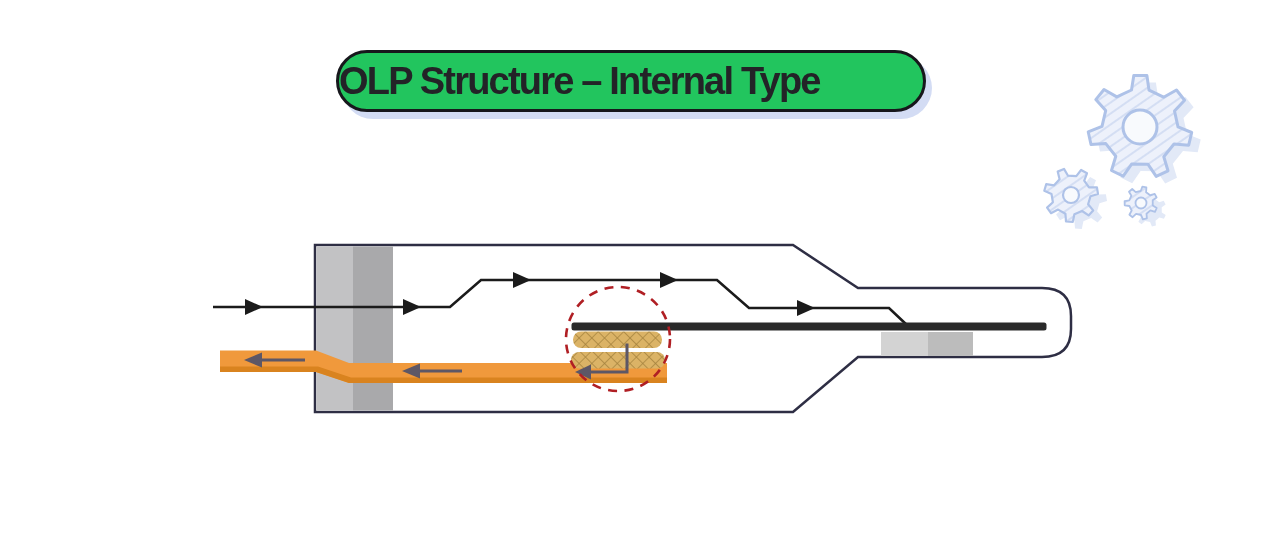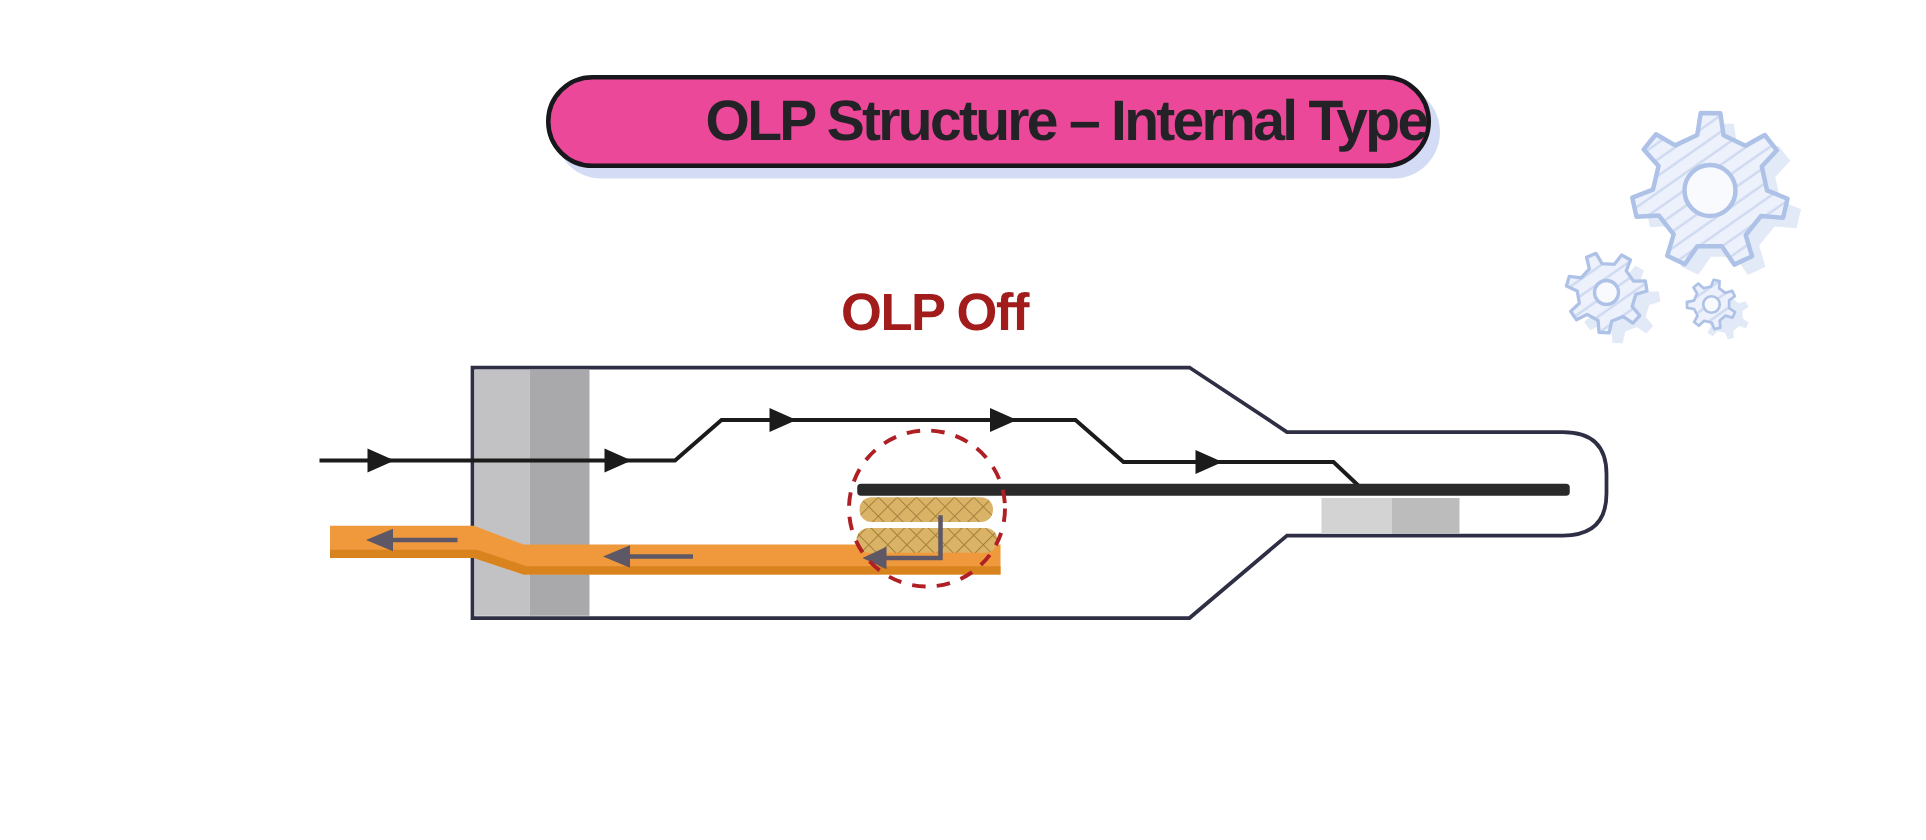--- a/index.html
+++ b/index.html
@@ -2,24 +2,24 @@
 <html><head>
 <meta charset="utf-8">
 <style>
   html,body{margin:0;padding:0;background:#ffffff;}
   .canvas{
     position:relative;width:1284px;height:560px;background:#ffffff;
     overflow:hidden;font-family:"Liberation Sans",sans-serif;
   }
   svg.diagram{position:absolute;left:0;top:0;}
   .title-badge{
-    position:absolute;left:364px;top:50px;width:590px;height:62px;
-    box-sizing:border-box;background:#ec4899;border:3px solid #17171c;
+    position:absolute;left:336px;top:50px;width:590px;height:62px;
+    box-sizing:border-box;background:#22c55e;border:3px solid #17171c;
     border-radius:34px;box-shadow:6px 7px 0 #d3dcf4;
-    display:flex;align-items:center;justify-content:flex-end;
+    display:flex;align-items:center;justify-content:flex-start;
     font-weight:bold;font-size:38px;letter-spacing:-1.8px;color:#232327;
     white-space:nowrap;
   }
   .state-label{
     position:absolute;left:548px;top:189px;width:150px;text-align:center;
     font-weight:bold;font-size:35px;letter-spacing:-1px;color:#a21c1c;
     white-space:nowrap;
   }
 </style>
 </head>
@@ -84,15 +84,14 @@
     <line x1="305" y1="360" x2="262" y2="360" stroke="#5d5766" stroke-width="3"></line>
     <polygon points="244,360 262,352.5 262,367.5" fill="#5d5766"></polygon>
 
     <circle cx="618" cy="339" r="52" fill="none" stroke="#b01f24" stroke-width="2.6" stroke-dasharray="9 7.5"></circle>
   </svg>
 
   <div class="title-badge">
     <span>OLP Structure – Internal Type</span>
   </div>
 
-  <div class="state-label">OLP Off</div>
 
 </div>
 
 </body></html>

